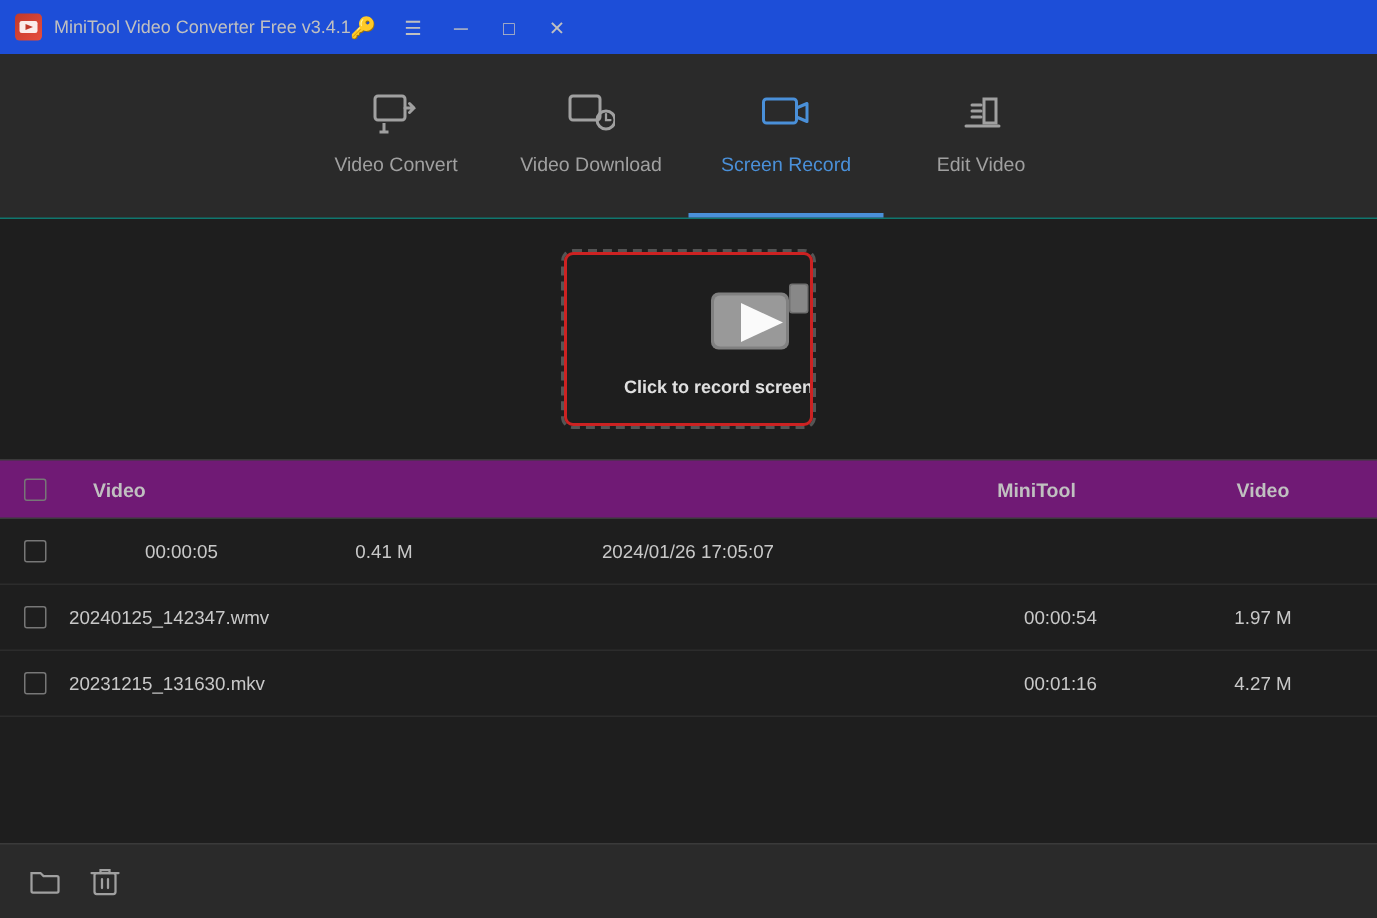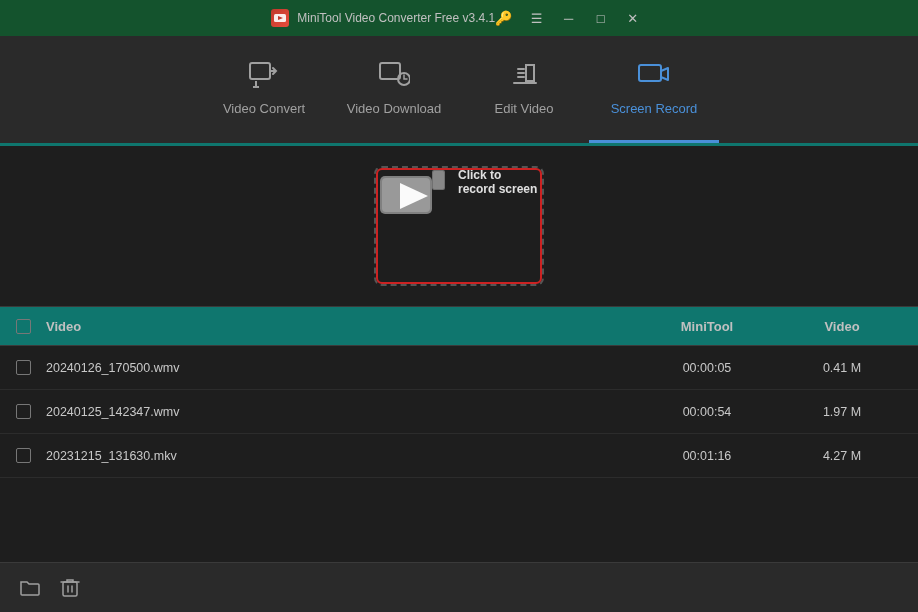--- a/index.html
+++ b/index.html
@@ -9,25 +9,25 @@
       background: #1e1e1e;
       font-family: 'Segoe UI', Arial, sans-serif;
       color: #e0e0e0;
       overflow: hidden;
       user-select: none;
     }
 
     
     .title-bar {
       height: 36px;
-      background: #14532d;
+      background: #1d4ed8;
       display: flex;
       align-items: center;
       padding: 0 10px;
-      justify-content: center;
+      justify-content: flex-start;
     }
     .title-bar-left {
       display: flex;
       align-items: center;
       gap: 8px;
     }
     .app-logo {
       width: 18px;
       height: 18px;
       background: linear-gradient(135deg, #c0392b, #e74c3c);
@@ -68,21 +68,21 @@
     }
 
     
     .nav-bar {
       height: 110px;
       background: #2a2a2a;
       display: flex;
       align-items: flex-end;
       justify-content: center;
       gap: 0;
-      border-bottom: 3px solid #0f766e;
+      border-bottom: 1px solid #0f766e;
     }
     .nav-tab {
       display: flex;
       flex-direction: column;
       align-items: center;
       justify-content: center;
       gap: 8px;
       width: 130px;
       height: 100%;
       cursor: pointer;
@@ -113,22 +113,22 @@
       display: flex;
       justify-content: center;
       margin-bottom: 20px;
     }
     .record-btn-container {
       width: 170px;
       height: 120px;
       border: 2px dashed #555;
       border-radius: 8px;
       display: flex;
-      flex-direction: row;
-      align-items: flex-start;
+      flex-direction: column;
+      align-items: flex-end;
       justify-content: center;
       gap: 10px;
       cursor: pointer;
       position: relative;
       outline: 2px solid #cc2222;
       outline-offset: -4px;
     }
     .record-label {
       font-size: 12px;
       font-weight: bold;
@@ -136,27 +136,28 @@
     }
 
     
     .table-container {
       width: 100%;
     }
     .table-header {
       display: flex;
       align-items: center;
       height: 40px;
-      background: #0f766e;
+      background: #701a75;
       border-top: 1px solid #3a3a3a;
       border-bottom: 1px solid #3a3a3a;
       padding: 0 16px;
       font-size: 13px;
       font-weight: 600;
       color: #c0c0c0;
+      gap: 16px;
     }
     .col-check { width: 30px; }
     .col-video { flex: 1; }
     .col-duration { width: 150px; text-align: center; }
     .col-size { width: 120px; text-align: center; }
     .col-date { width: 200px; text-align: right; }
 
     .table-row {
       display: flex;
       align-items: center;
@@ -246,43 +247,43 @@
     <span class="nav-icon">
       <svg width="32" height="28" viewBox="0 0 32 28" fill="none">
         <rect x="2" y="2" width="20" height="16" rx="2" stroke="#a0a0a0" stroke-width="2" fill="none"></rect>
         <circle cx="26" cy="18" r="6" fill="none" stroke="#a0a0a0" stroke-width="2"></circle>
         <path d="M26 14 L26 18 L29 18" stroke="#a0a0a0" stroke-width="1.5" stroke-linecap="round"></path>
       </svg>
     </span>
     <span>Video Download</span>
   </div>
 
+  <div class="nav-tab active">
+    <span class="nav-icon">
+      <svg width="32" height="28" viewBox="0 0 32 28" fill="none">
+        <rect x="1" y="4" width="22" height="16" rx="2" stroke="#4a90d9" stroke-width="2" fill="none"></rect>
+        <path d="M23 10 L30 7 L30 19 L23 16 Z" stroke="#4a90d9" stroke-width="2" fill="none" stroke-linejoin="round"></path>
+      </svg>
+    </span>
+    <span>Screen Record</span>
+  </div>
+
   <div class="nav-tab">
     <span class="nav-icon">
       <svg width="32" height="28" viewBox="0 0 32 28" fill="none">
         <path d="M18 4 L26 4 L26 20 L18 20 Z" stroke="#a0a0a0" stroke-width="2" fill="none"></path>
         <path d="M10 8 L16 8" stroke="#a0a0a0" stroke-width="2" stroke-linecap="round"></path>
         <path d="M10 12 L16 12" stroke="#a0a0a0" stroke-width="2" stroke-linecap="round"></path>
         <path d="M10 16 L16 16" stroke="#a0a0a0" stroke-width="2" stroke-linecap="round"></path>
         <path d="M6 22 L28 22" stroke="#a0a0a0" stroke-width="2" stroke-linecap="round"></path>
       </svg>
     </span>
     <span>Edit Video</span>
   </div>
 
-  <div class="nav-tab active">
-    <span class="nav-icon">
-      <svg width="32" height="28" viewBox="0 0 32 28" fill="none">
-        <rect x="1" y="4" width="22" height="16" rx="2" stroke="#4a90d9" stroke-width="2" fill="none"></rect>
-        <path d="M23 10 L30 7 L30 19 L23 16 Z" stroke="#4a90d9" stroke-width="2" fill="none" stroke-linejoin="round"></path>
-      </svg>
-    </span>
-    <span>Screen Record</span>
-  </div>
-
 </div>
 
 <div class="main-content">
 
   <div class="record-area">
     <div class="record-btn-container">
 
       <div style="position:relative; display:flex; align-items:center; justify-content:center;">
         <svg width="72" height="54" viewBox="0 0 72 54">
 
@@ -306,23 +307,23 @@
       </div>
       <div class="col-video">Video</div>
       <div class="col-duration">MiniTool</div>
       <div class="col-size">Video</div>
     </div>
 
     <div class="table-row">
       <div class="col-check">
         <div class="checkbox"></div>
       </div>
-      <div class="col-video">20240126_170500.wmv</div>
       <div class="col-duration">00:00:05</div>
       <div class="col-size">0.41 M</div>
+      <div class="col-date">2024/01/26 17:05:07</div>
     </div>
 
     <div class="table-row">
       <div class="col-check">
         <div class="checkbox"></div>
       </div>
       <div class="col-video">20240125_142347.wmv</div>
       <div class="col-duration">00:00:54</div>
       <div class="col-size">1.97 M</div>
     </div>

